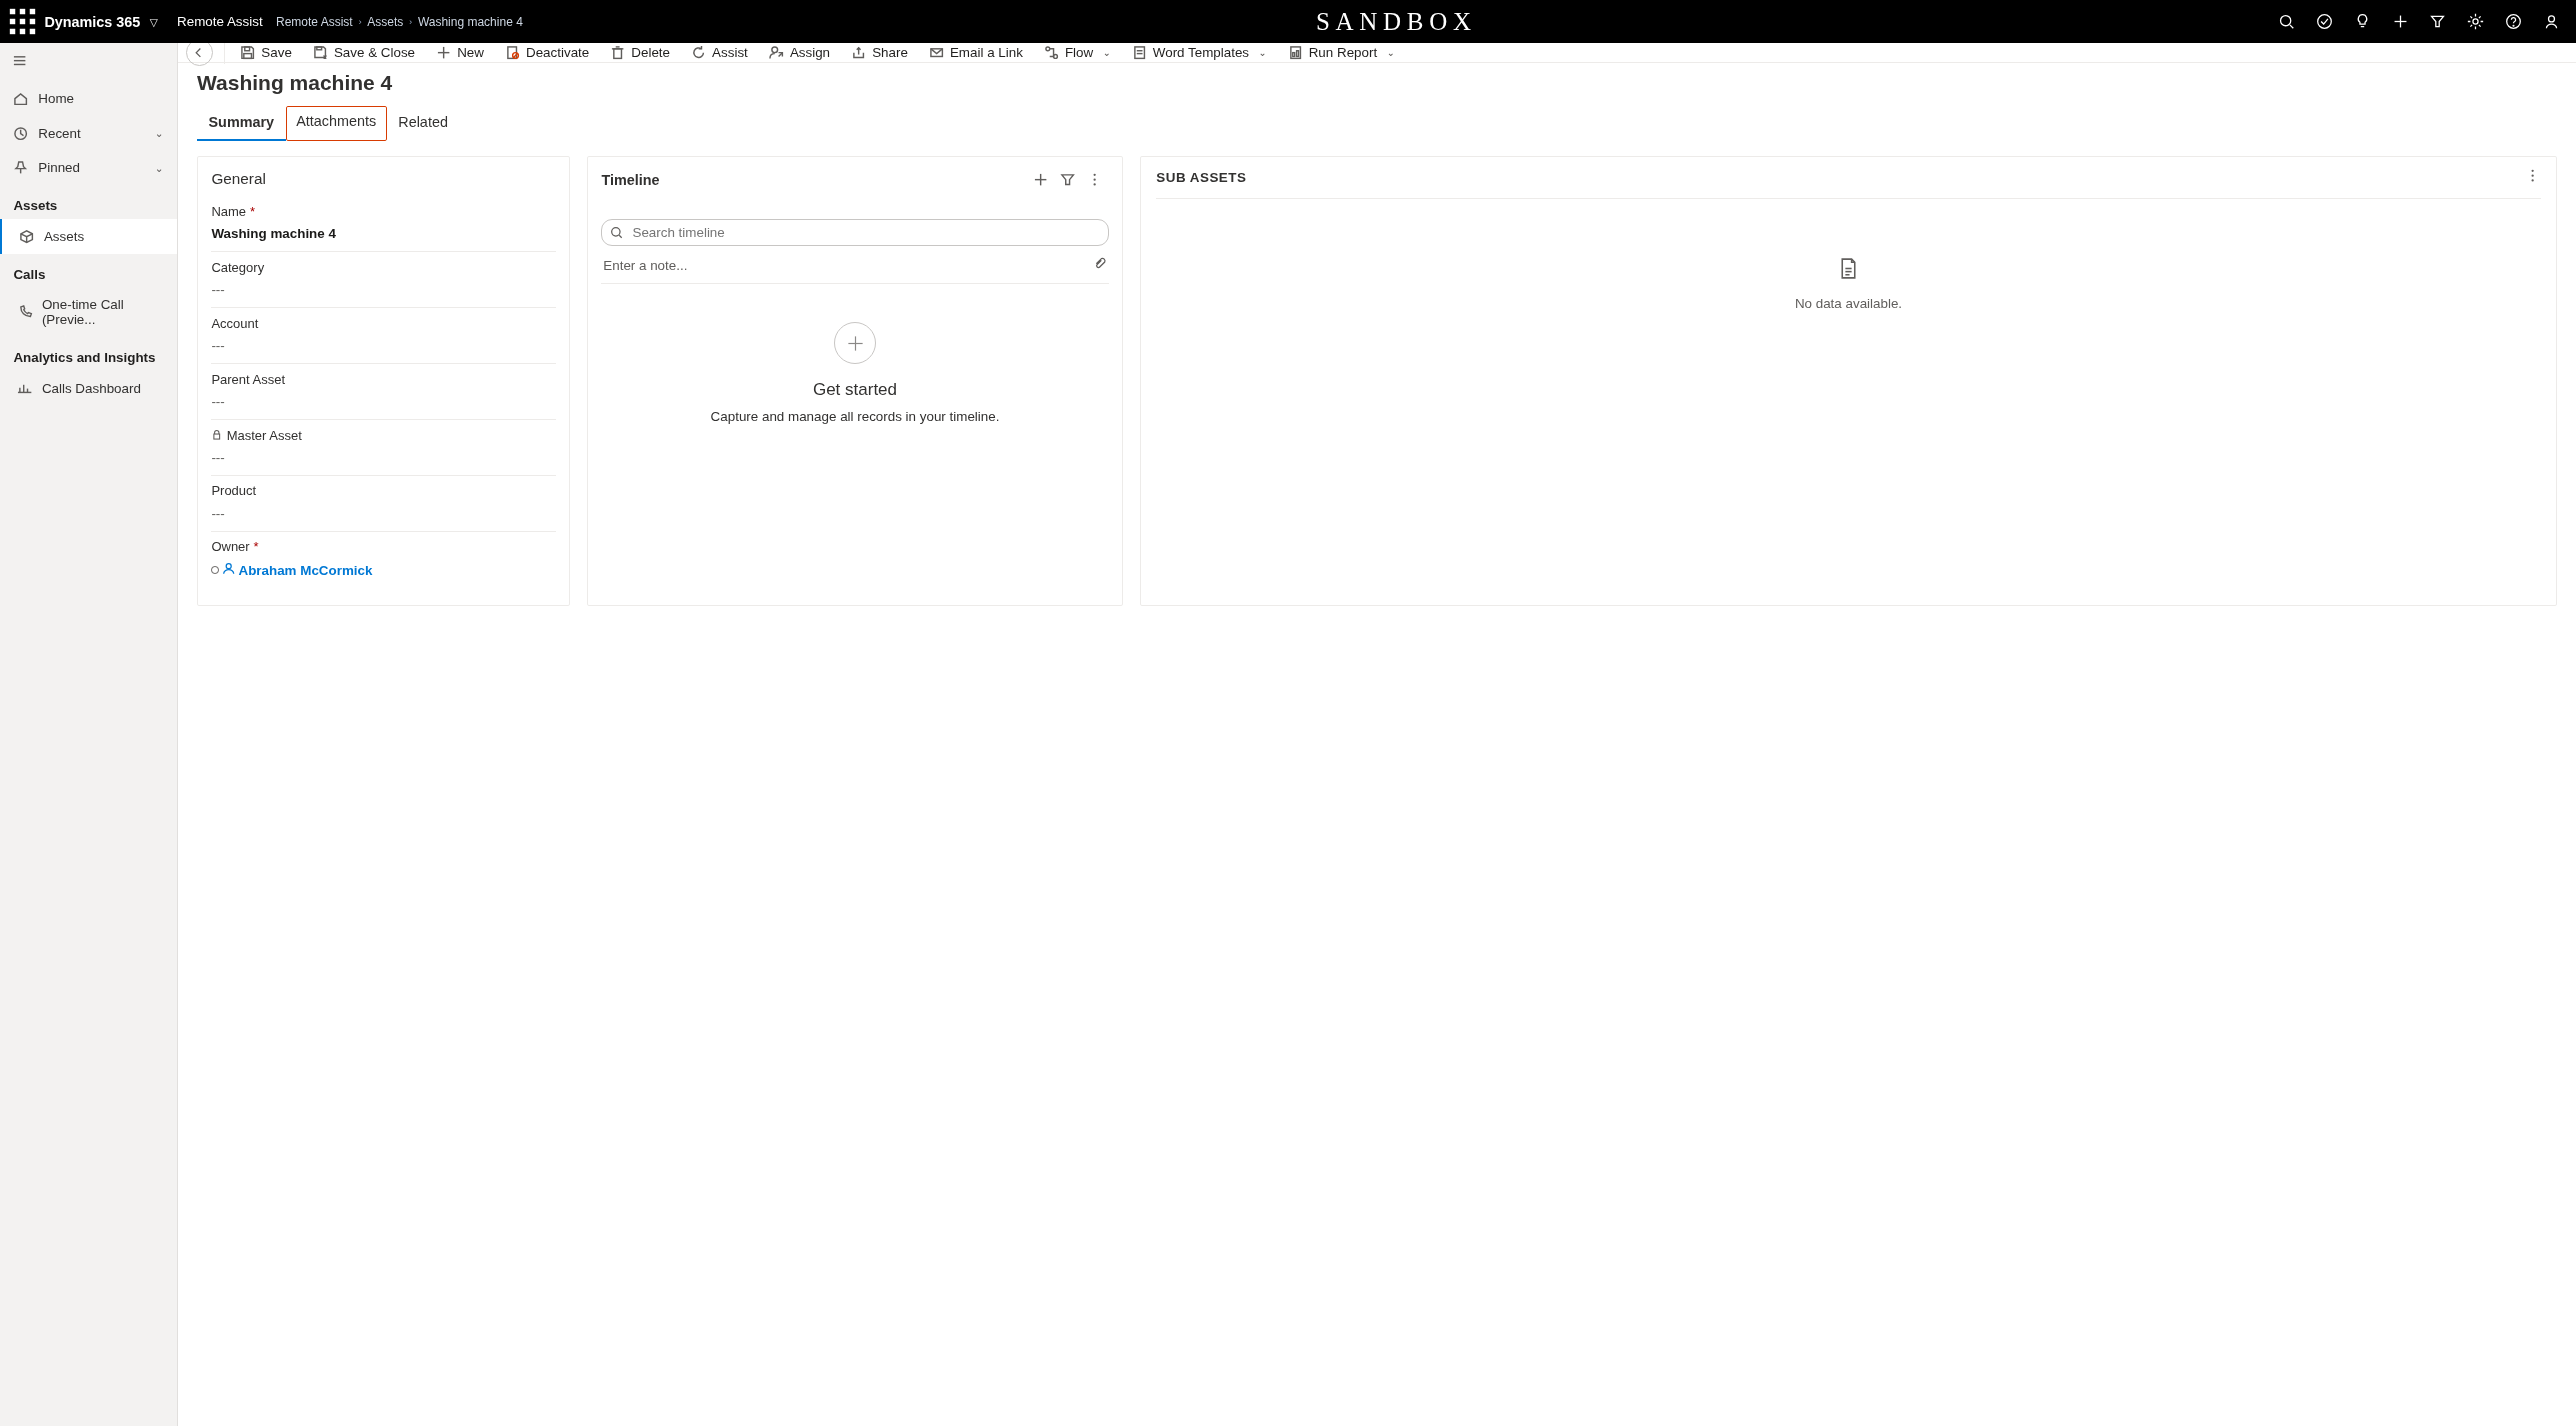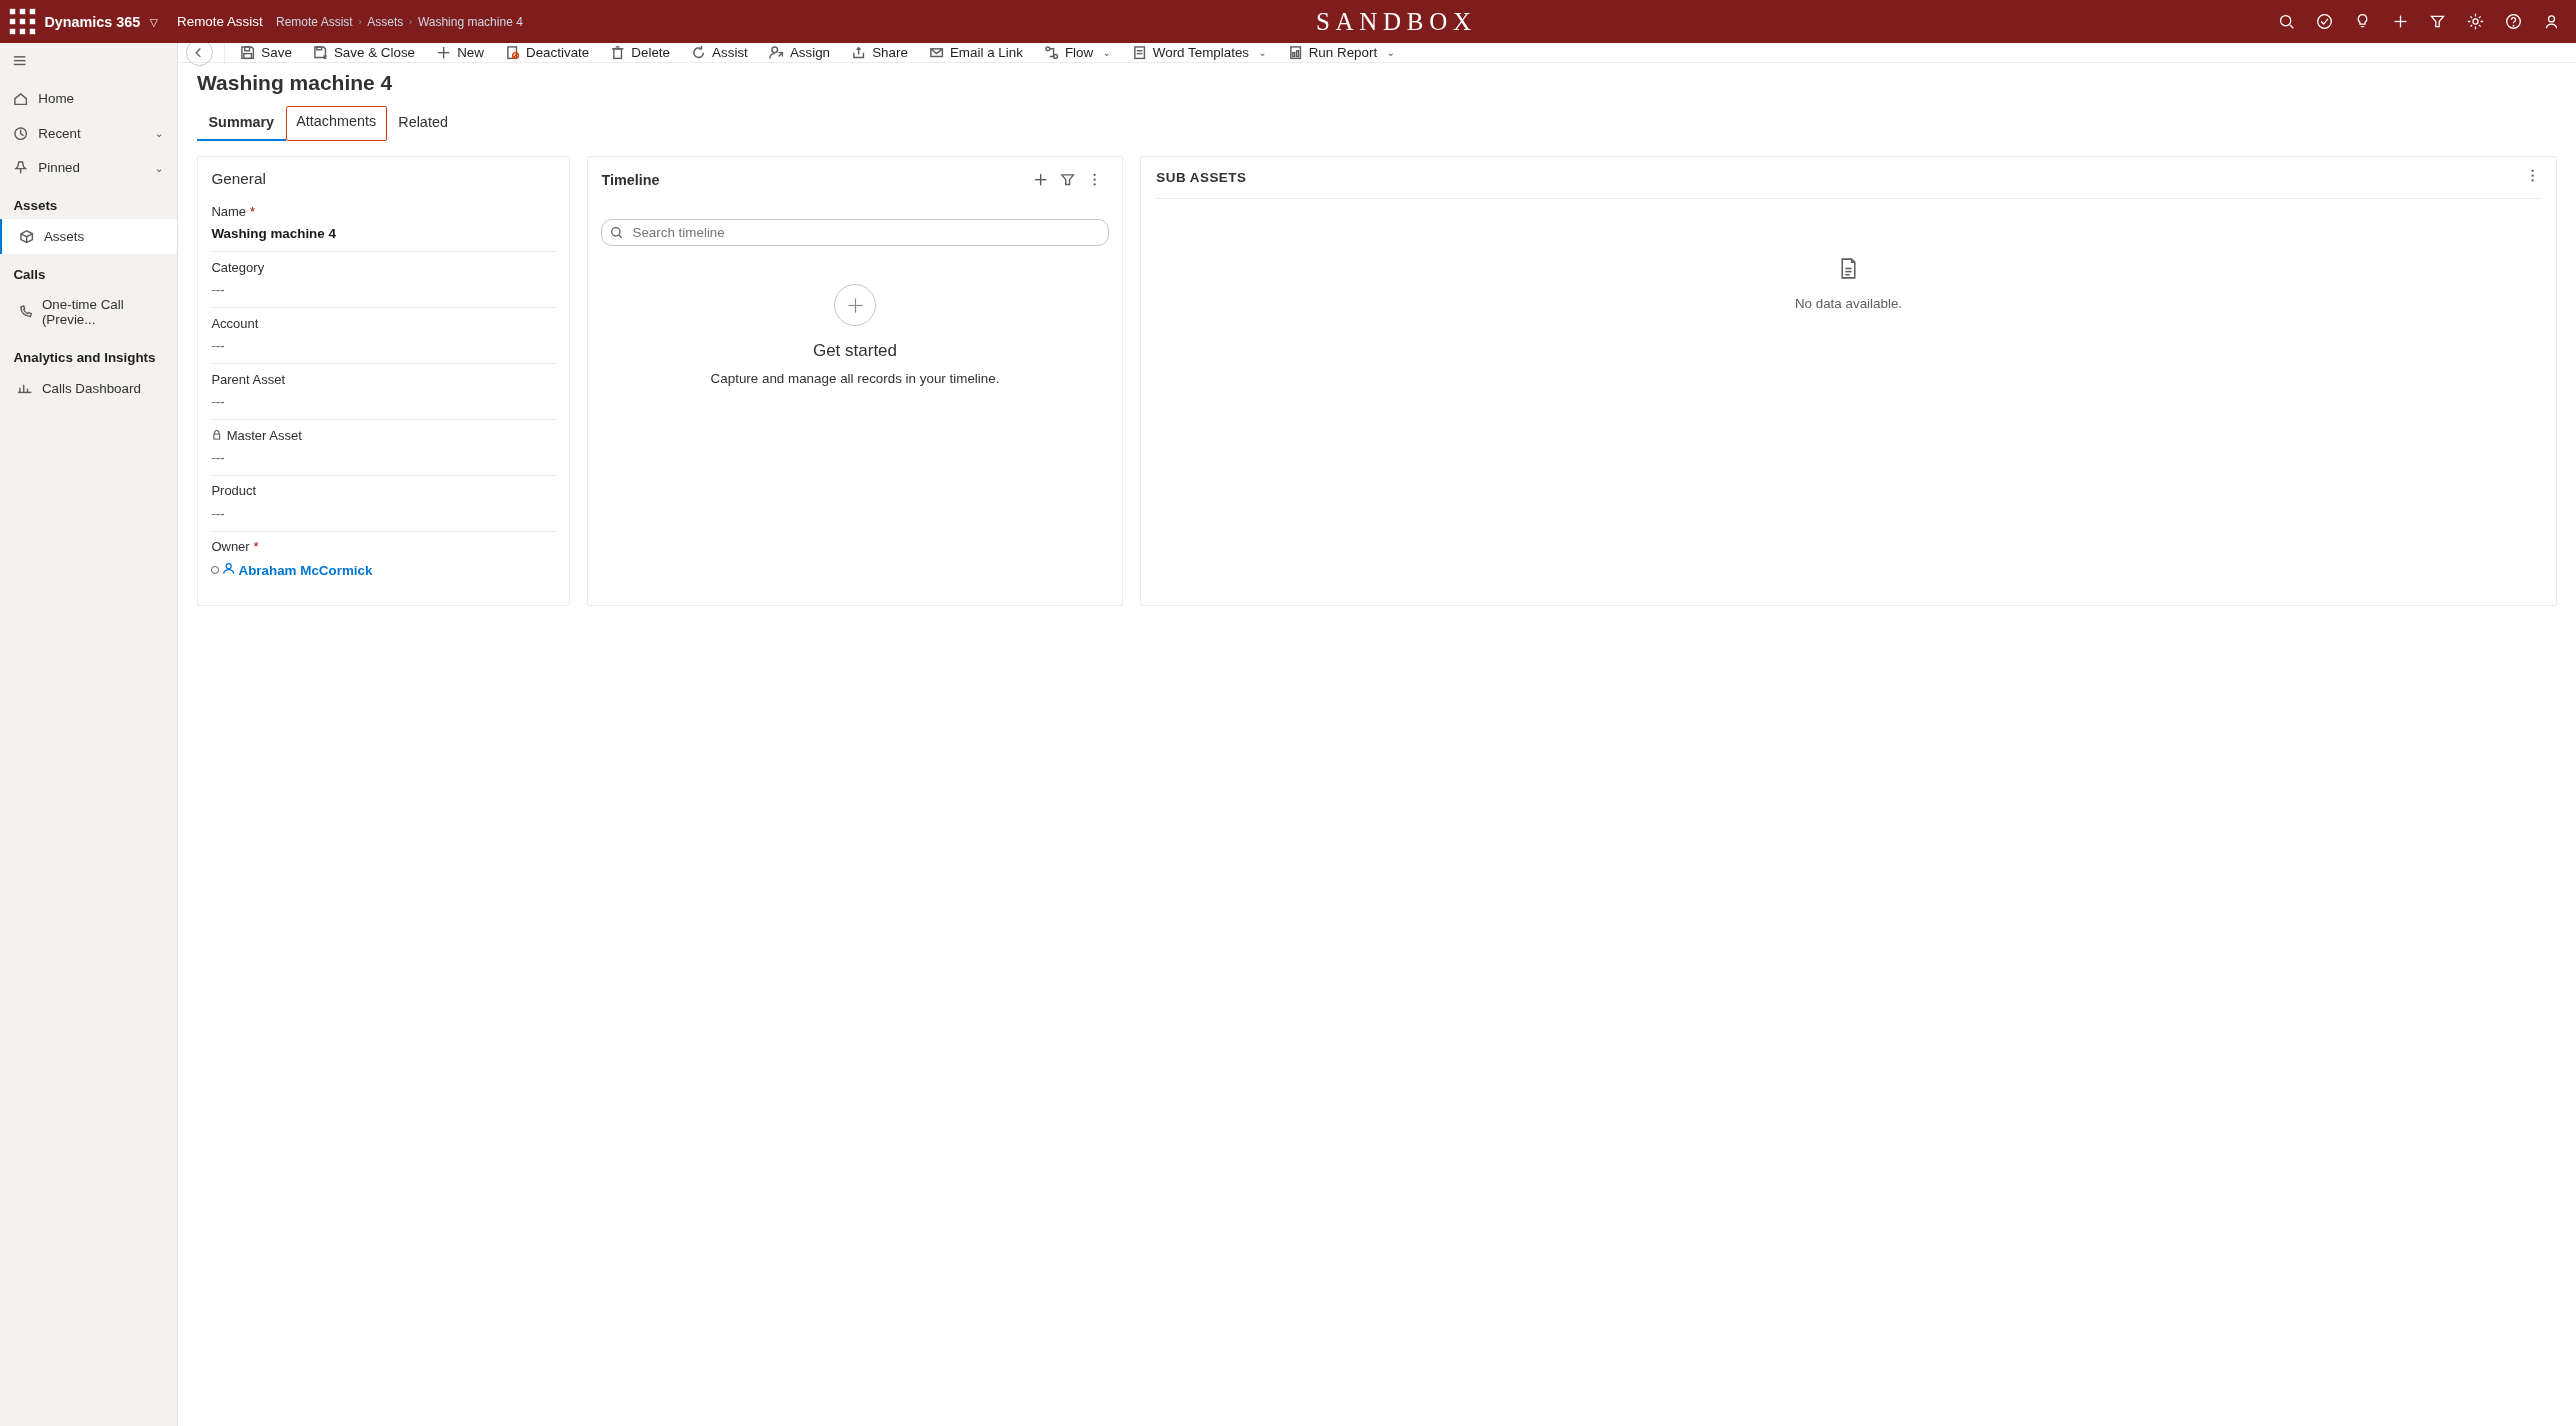--- a/index.html
+++ b/index.html
@@ -1,18 +1,18 @@
 <!DOCTYPE html>
 <html><head>
 <meta charset="utf-8">
 <style>
   * { box-sizing: border-box; margin: 0; padding: 0; font-family: "Segoe UI", Arial, sans-serif; }
   body { background: #fff; color: #323130; font-size: 13.4px; overflow: hidden; }
   
-  .topnav { background: #7f1d1d; color: #fff; height: 43px; display: flex; align-items: center; padding: 0 7.7px; }
+  .topnav { background: #000000; color: #fff; height: 43px; display: flex; align-items: center; padding: 0 7.7px; }
   .waffle { width: 29px; height: 29px; display: flex; align-items: center; justify-content: center; margin-right: 7.7px; cursor: pointer; }
   .brand { font-weight: 600; font-size: 14.4px; margin-right: 3.8px; }
   .chev { display:inline-block; margin: 0 5.7px; font-size: 10.5px; }
   .appName { margin-left: 13.4px; font-size: 13.4px; }
   .crumbs { margin-left: 13.4px; font-size: 12px; color: #cdd6e2; display:flex; align-items:center; gap:5.7px; }
   .crumbs .sep { font-size: 9.6px; color:#8fa0b8; }
   .topnav .center { flex:1; text-align:center; font-family: Georgia, "Times New Roman", serif; letter-spacing: 5.7px; font-size: 25px; font-weight: 400; }
   .topIcons { display:flex; gap: 3.8px; }
   .topIcons .ticon { width:34px; height:34px; display:flex; align-items:center; justify-content:center; cursor:pointer; }
   .topIcons svg { width:17px; height:17px; stroke:#fff; fill:none; stroke-width:1.5; }
@@ -427,20 +427,26 @@
               </svg>
             </div>
         </div>
         <div class="tlSearch">
           <svg width="13.4" height="13.4" viewBox="0 0 16 16" stroke="#605e5c" fill="none" stroke-width="1.5">
               <circle cx="7" cy="7" r="5"></circle>
               <line x1="11" y1="11" x2="14" y2="14"></line>
             </svg>
           <input type="text" placeholder="Search timeline" style="">
         </div>
+        <div class="tlNote">
+          <span class="text">Enter a note...</span>
+          <span><svg width="13.4" height="13.4" viewBox="0 0 16 16" stroke="#605e5c" fill="none" stroke-width="1.5">
+                <path d="M10 4l-5 5a2 2 0 0 0 3 3l6-6a3 3 0 0 0-4-4L4 8"></path>
+              </svg></span>
+        </div>
         <div class="tlEmpty">
           <div class="bigPlus">
               <svg width="19" height="19" viewBox="0 0 16 16" stroke="#8a8886" stroke-width="1">
                 <line x1="8" y1="2" x2="8" y2="14"></line>
                 <line x1="2" y1="8" x2="14" y2="8"></line>
               </svg>
             </div>
           <h3>Get started</h3>
           <p>Capture and manage all records in your timeline.</p>
         </div>

